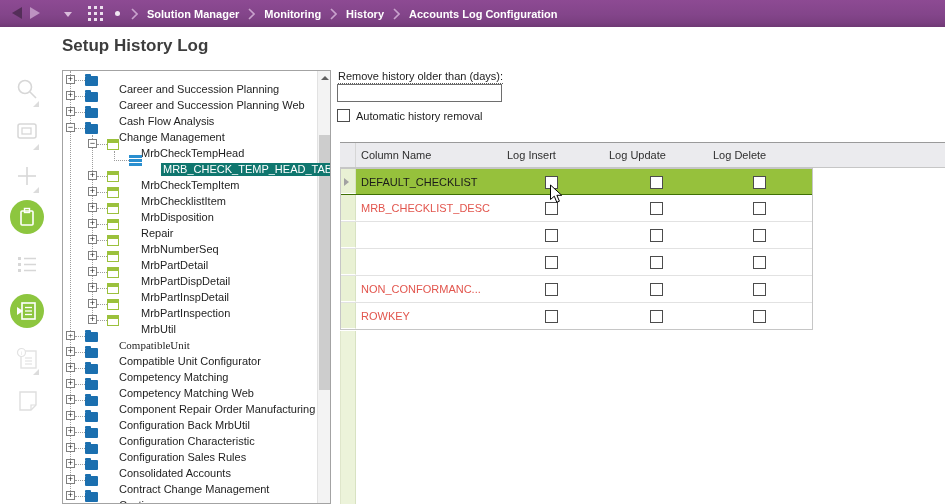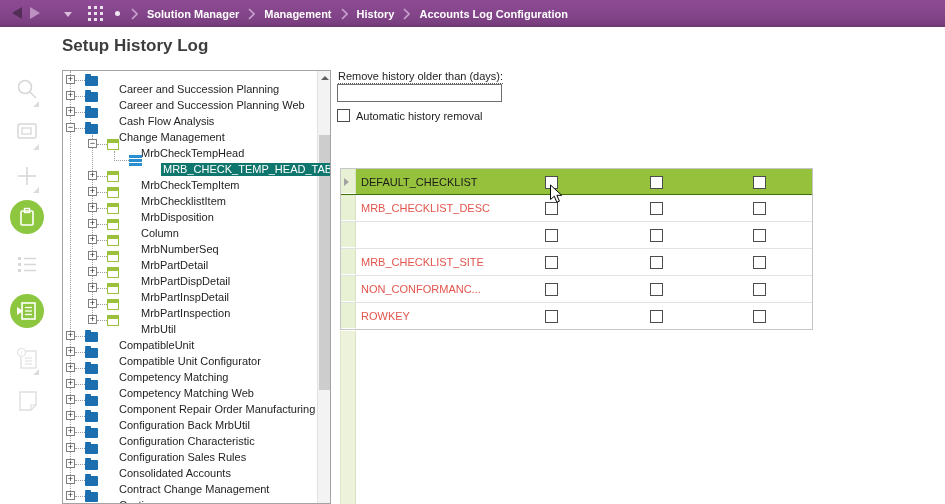--- a/index.html
+++ b/index.html
@@ -107,21 +107,21 @@
           <svg width="7" height="12">
             <polyline points="1,1 6,6 1,11" fill="none" stroke="#c9a2cd" stroke-width="1.6"></polyline>
           </svg>
         </span>
       <span class="crumb">Solution Manager</span>
       <span class="chev">
           <svg width="7" height="12">
             <polyline points="1,1 6,6 1,11" fill="none" stroke="#c9a2cd" stroke-width="1.6"></polyline>
           </svg>
         </span>
-      <span class="crumb">Management</span>
+      <span class="crumb">Monitoring</span>
       <span class="chev">
           <svg width="7" height="12">
             <polyline points="1,1 6,6 1,11" fill="none" stroke="#c9a2cd" stroke-width="1.6"></polyline>
           </svg>
         </span>
       <span class="crumb">History</span>
       <span class="chev">
           <svg width="7" height="12">
             <polyline points="1,1 6,6 1,11" fill="none" stroke="#c9a2cd" stroke-width="1.6"></polyline>
           </svg>
@@ -253,21 +253,21 @@
         <div class="trow" style="top: 129px;">
           <span class="dot-h" style="left: 34px; width: 10px; top: 8px;"></span>
           <span class="exp plus" style="left: 25px;"></span>
           <span class="ic-form" style="left: 44px;"></span>
           <span class="tlabel" style="left: 60px;">MrbDisposition</span>
         </div>
         <div class="trow" style="top: 145px;">
           <span class="dot-h" style="left: 34px; width: 10px; top: 8px;"></span>
           <span class="exp plus" style="left: 25px;"></span>
           <span class="ic-form" style="left: 44px;"></span>
-          <span class="tlabel" style="left: 60px;">Column</span>
+          <span class="tlabel" style="left: 60px;">Repair</span>
         </div>
         <div class="trow" style="top: 161px;">
           <span class="dot-h" style="left: 34px; width: 10px; top: 8px;"></span>
           <span class="exp plus" style="left: 25px;"></span>
           <span class="ic-form" style="left: 44px;"></span>
           <span class="tlabel" style="left: 60px;">MrbNumberSeq</span>
         </div>
         <div class="trow" style="top: 177px;">
           <span class="dot-h" style="left: 34px; width: 10px; top: 8px;"></span>
           <span class="exp plus" style="left: 25px;"></span>
@@ -291,21 +291,21 @@
           <span class="exp plus" style="left: 25px;"></span>
           <span class="ic-form" style="left: 44px;"></span>
           <span class="tlabel" style="left: 60px;">MrbPartInspection</span>
         </div>
         <div class="trow" style="top: 241px;">
           <span class="dot-h" style="left: 34px; width: 10px; top: 8px;"></span>
           <span class="exp plus" style="left: 25px;"></span>
           <span class="ic-form" style="left: 44px;"></span>
           <span class="tlabel" style="left: 60px;">MrbUtil</span>
         </div>
-        <div class="trow" style="top: 257px;">
+        <div class="trow" style="top: 257px; font-family: Liberation Serif, serif;">
           <span class="dot-h" style="left: 12px; width: 10px; top: 8px;"></span>
           <span class="exp plus" style="left: 3px;"></span>
           <span class="ic-folder" style="left: 22px;"></span>
           <span class="tlabel" style="left: 38px;">CompatibleUnit</span>
         </div>
         <div class="trow" style="top: 273px;">
           <span class="dot-h" style="left: 12px; width: 10px; top: 8px;"></span>
           <span class="exp plus" style="left: 3px;"></span>
           <span class="ic-folder" style="left: 22px;"></span>
           <span class="tlabel" style="left: 38px;">Compatible Unit Configurator</span>
@@ -370,20 +370,27 @@
       <span class="thumb"></span>
     </div>
   </div>
 
   <div class="rm-label">Remove history older than (days):</div>
   <input class="rm-input" type="text" value="" style="">
   <span class="auto-cbx"></span>
   <span class="auto-label">Automatic history removal</span>
 
   <div class="grid">
+    <div class="ghead">
+      <span class="gcorner"></span>
+      <span class="gh" style="left:21px">Column Name</span>
+      <span class="gh" style="left:167px">Log Insert</span>
+      <span class="gh" style="left:269px">Log Update</span>
+      <span class="gh" style="left:373px">Log Delete</span>
+    </div>
     <div id="grid-body">
         <div class="grow selr" style="top: 26px;">
           <span class="gcell">
             <span class="garrow"></span>
           </span>
           <span class="gname">DEFAULT_CHECKLIST</span>
           <span class="cbx" style="left: 205px; top: 7px;"></span>
           <span class="cbx" style="left: 310px; top: 7px;"></span>
           <span class="cbx" style="left: 413px; top: 7px;"></span>
         </div>
@@ -395,21 +402,20 @@
           <span class="cbx" style="left: 413px; top: 7px;"></span>
         </div>
         <div class="grow" style="top: 80px;">
           <span class="gcell"></span>
           <span class="cbx" style="left: 205px; top: 7px;"></span>
           <span class="cbx" style="left: 310px; top: 7px;"></span>
           <span class="cbx" style="left: 413px; top: 7px;"></span>
         </div>
         <div class="grow" style="top: 107px;">
           <span class="gcell"></span>
-          <span class="gname red">MRB_CHECKLIST_SITE</span>
           <span class="cbx" style="left: 205px; top: 7px;"></span>
           <span class="cbx" style="left: 310px; top: 7px;"></span>
           <span class="cbx" style="left: 413px; top: 7px;"></span>
         </div>
         <div class="grow" style="top: 134px;">
           <span class="gcell"></span>
           <span class="gname red">NON_CONFORMANC...</span>
           <span class="cbx" style="left: 205px; top: 7px;"></span>
           <span class="cbx" style="left: 310px; top: 7px;"></span>
           <span class="cbx" style="left: 413px; top: 7px;"></span>

